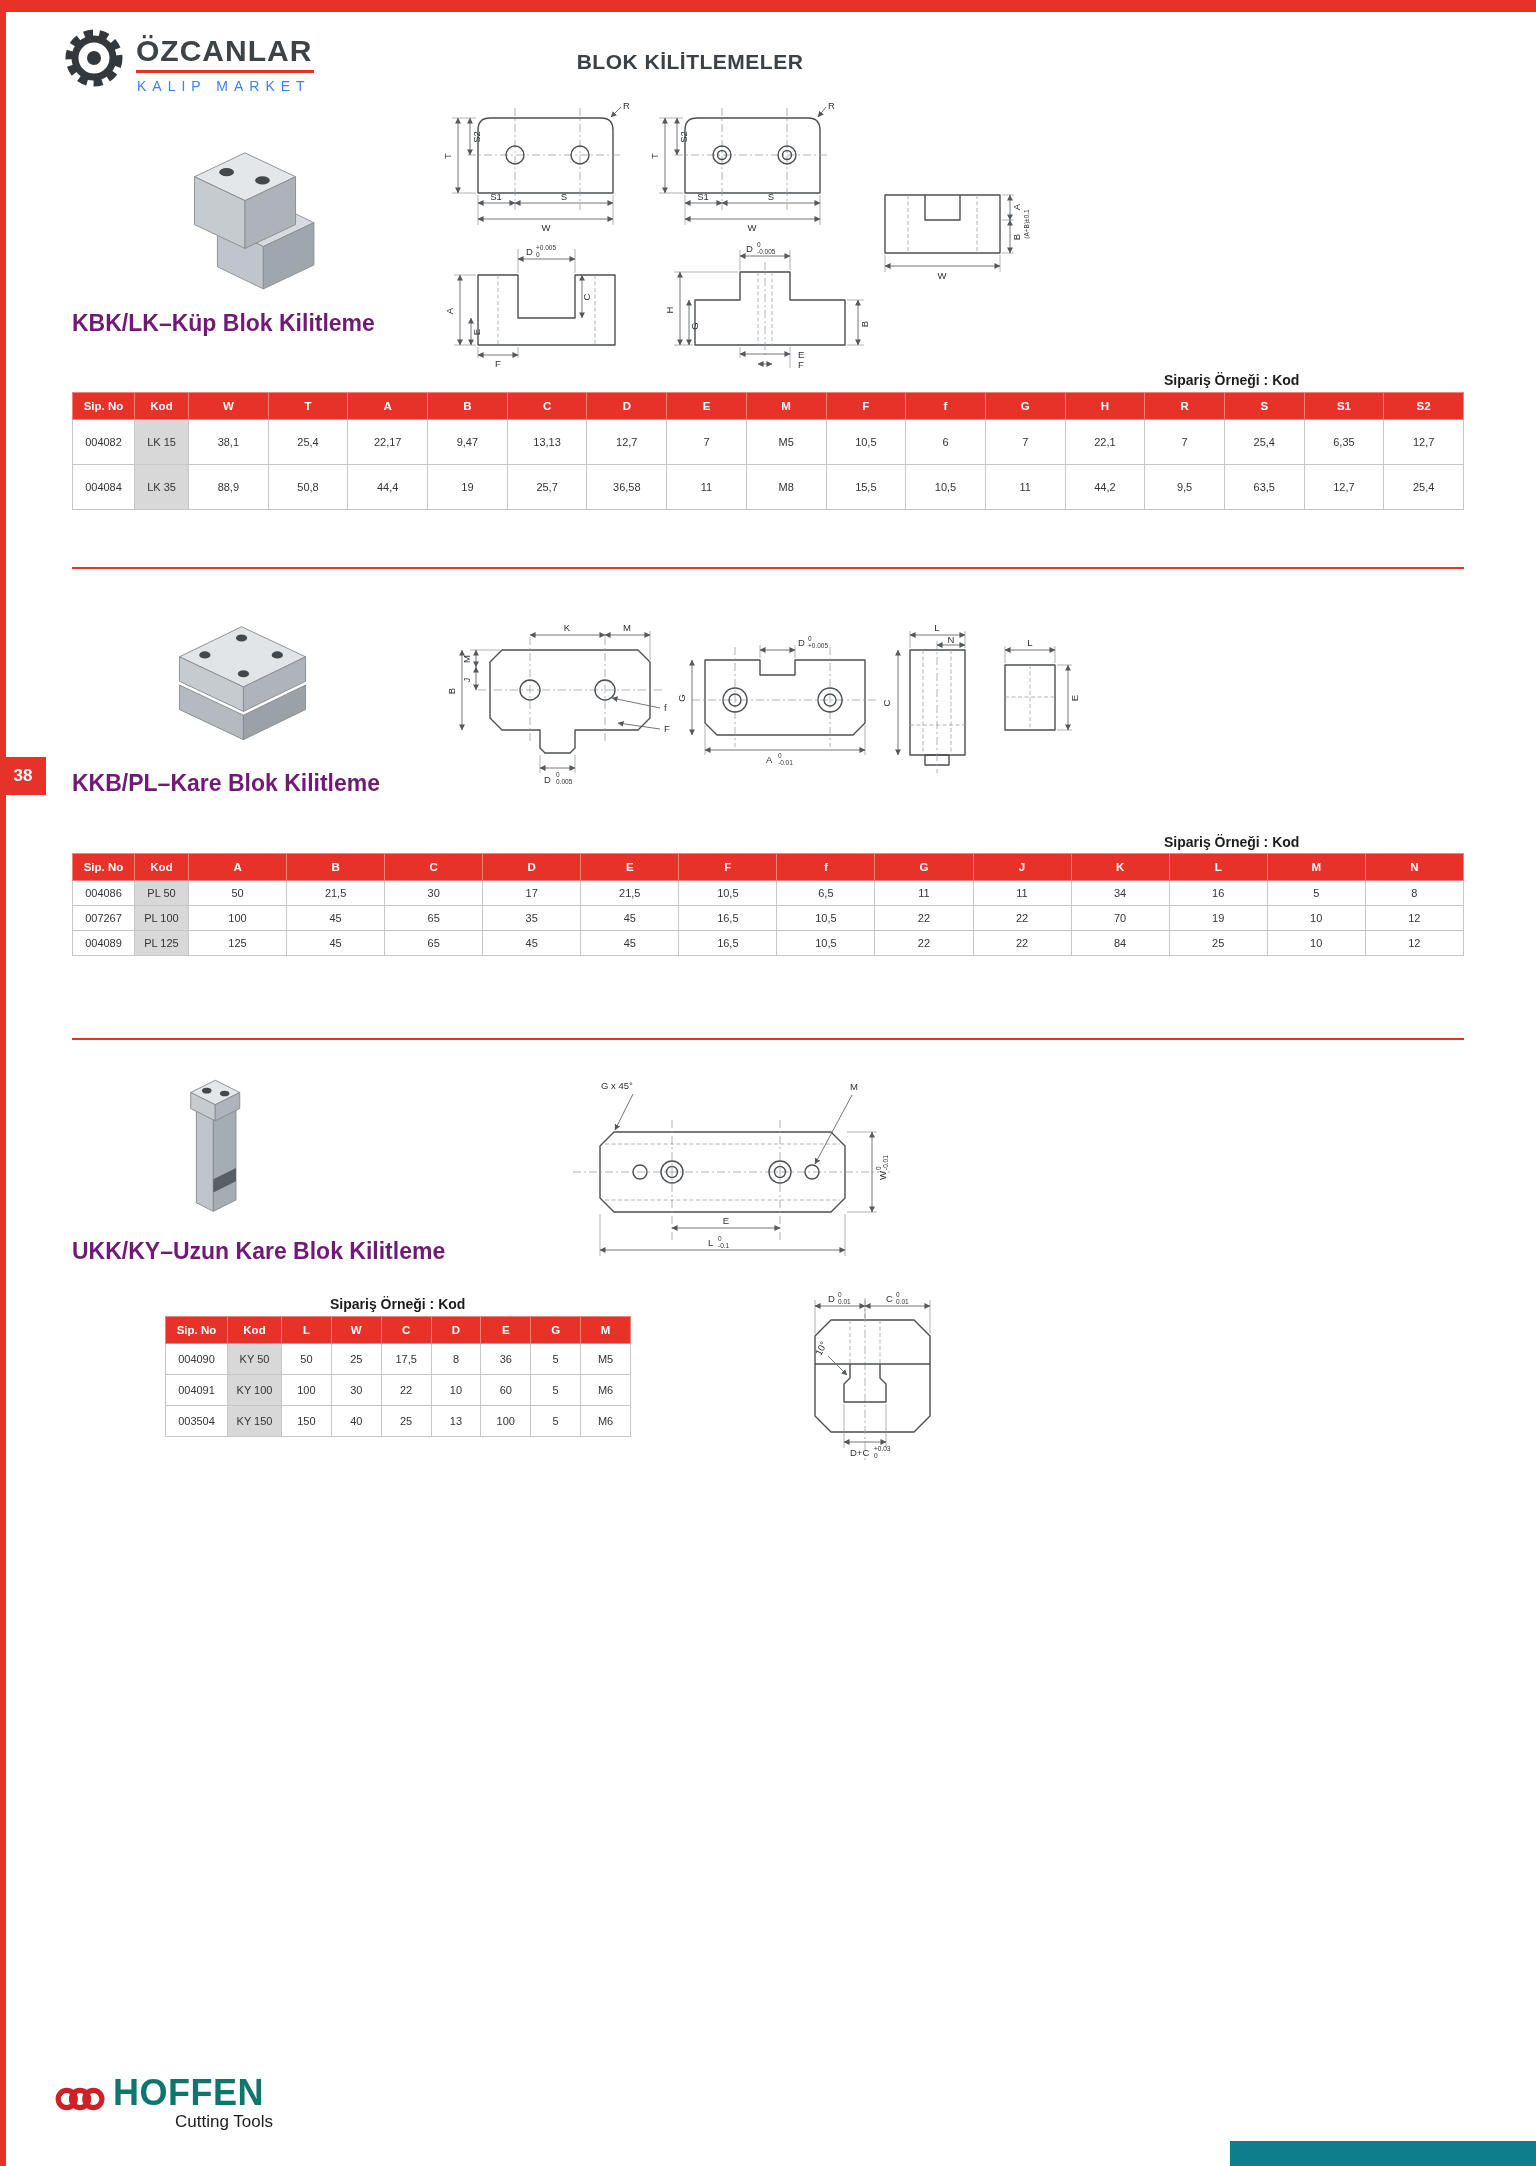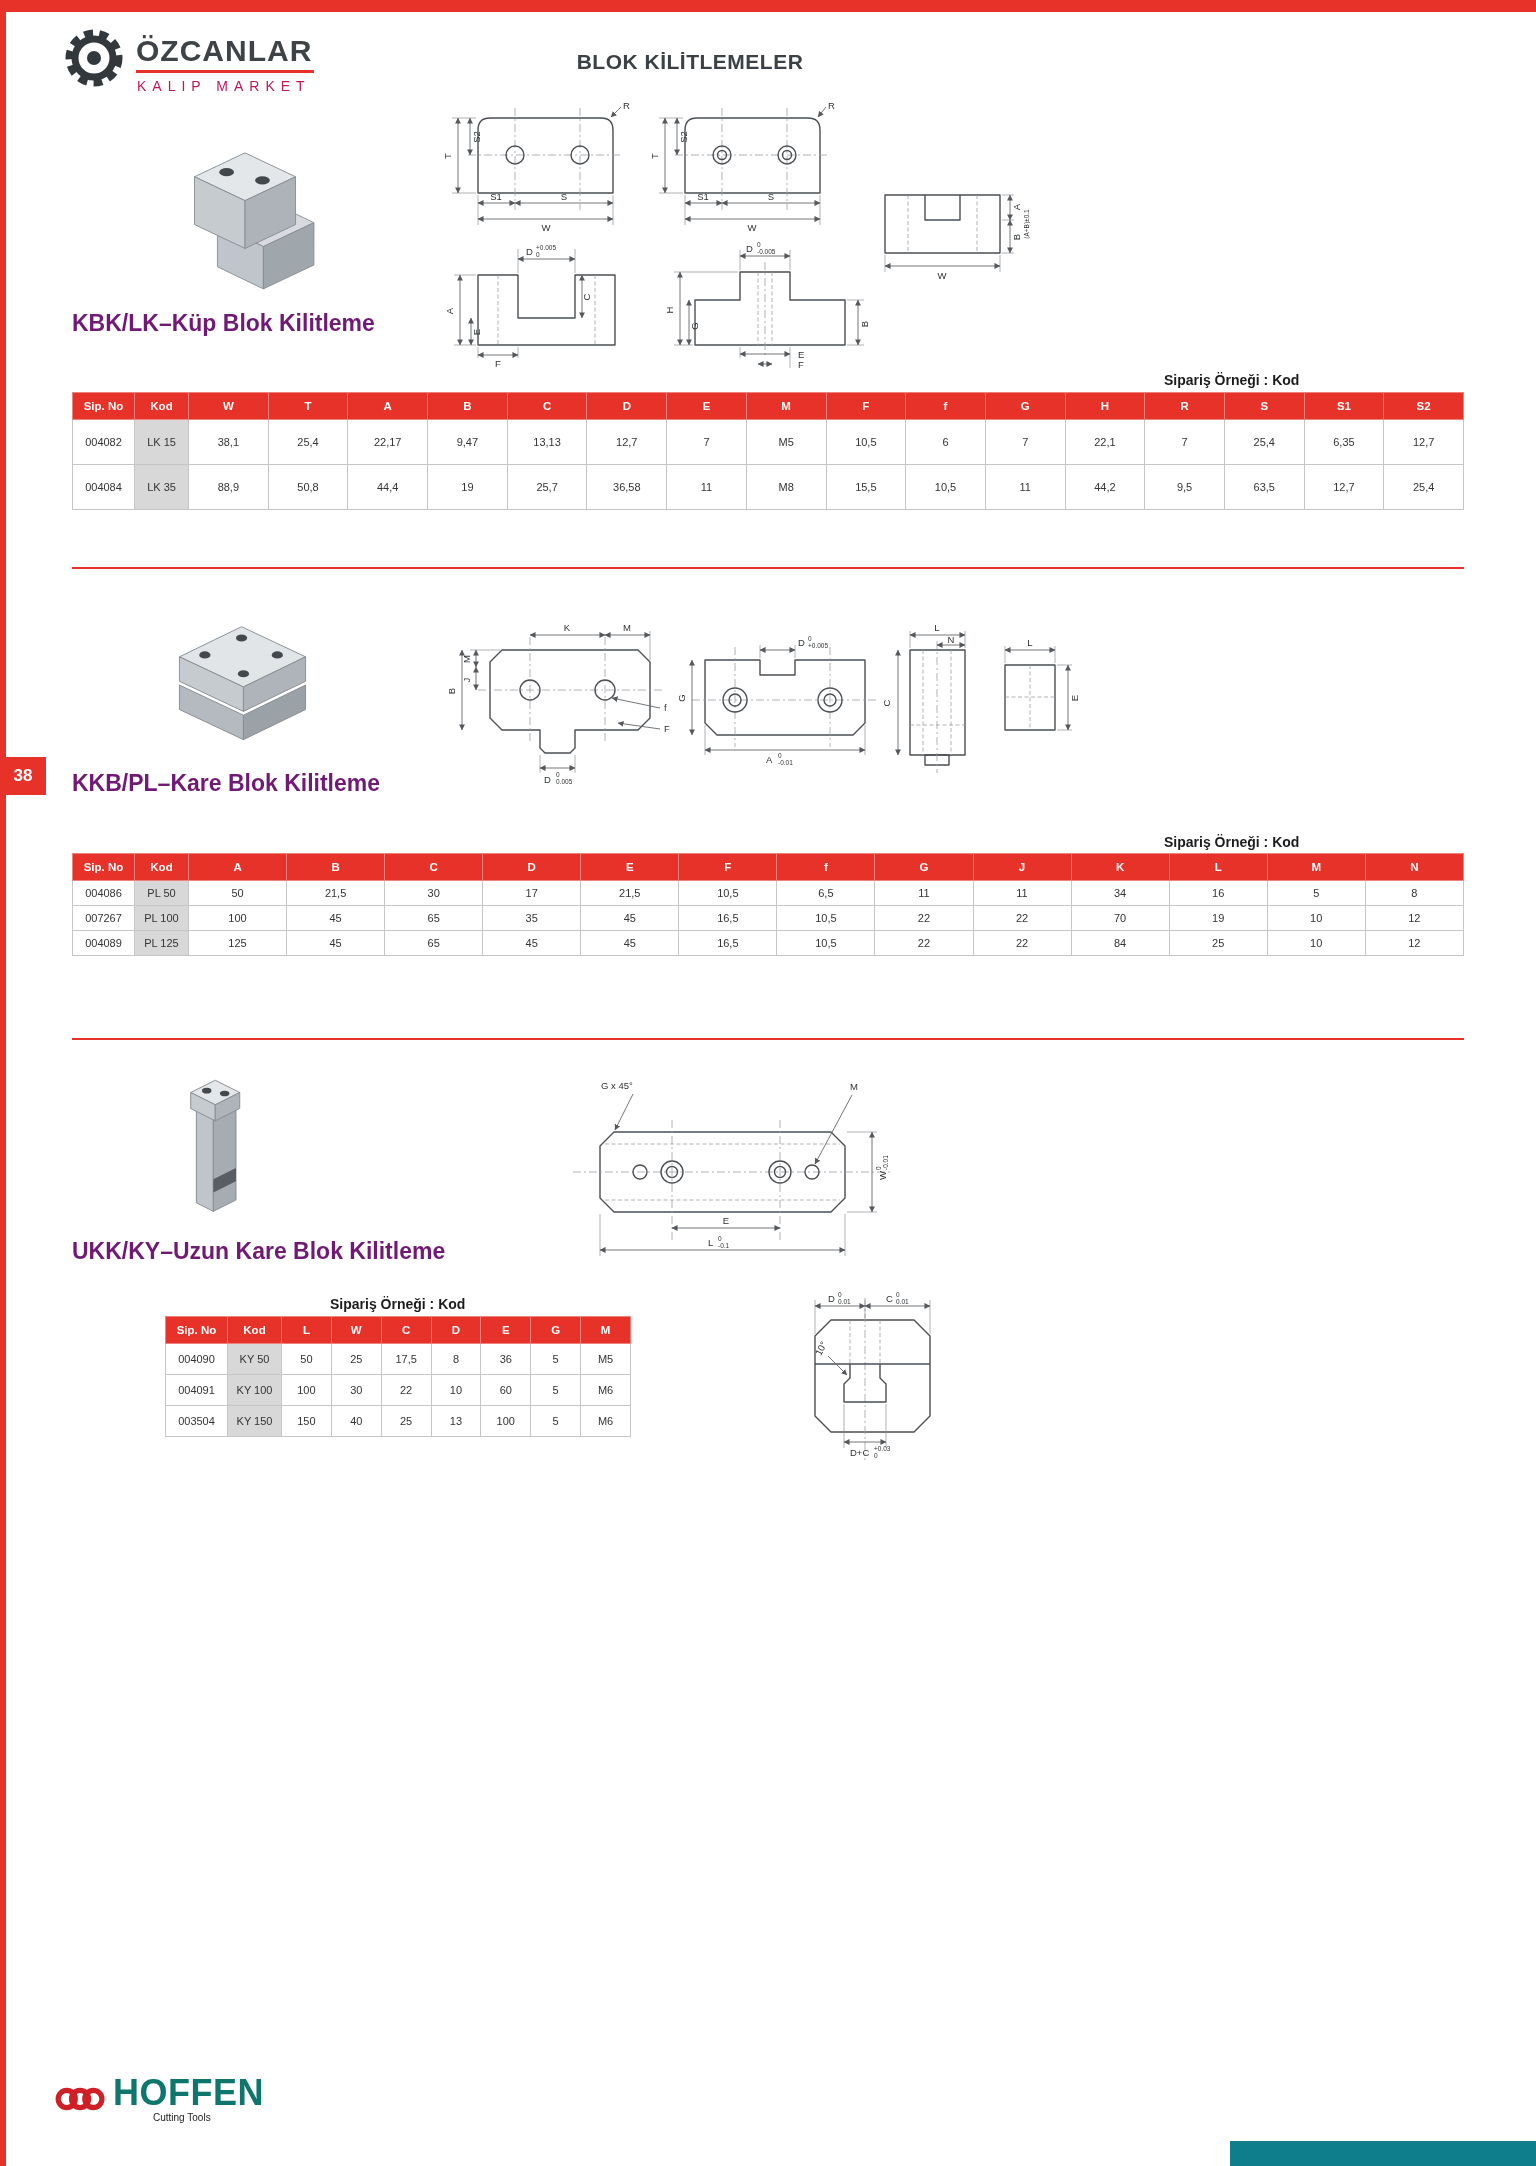--- a/index.html
+++ b/index.html
@@ -6,21 +6,21 @@
   html,body{background:#9a9a9a}
   body{font-family:"Liberation Sans",sans-serif}
   .page{position:relative;width:1536px;height:2166px;background:#fff;margin:0 auto;overflow:hidden}
   .abs{position:absolute}
   .topbar{left:0;top:0;width:1536px;height:12px;background:#e63229}
   .leftstrip{left:0;top:12px;width:6px;height:2154px;background:#e63229}
   .pagetab{left:0;top:757px;width:46px;height:38px;background:#e63229;color:#fff;
            font-size:17px;font-weight:bold;display:flex;align-items:center;justify-content:center}
   .brandname{left:136px;top:34px;font-size:30px;font-weight:bold;color:#3e4347;letter-spacing:1px}
   .brandline{left:136px;top:70px;width:178px;height:3px;background:#e63229}
-  .brandsub{left:137px;top:78px;font-size:14px;color:#be185d;letter-spacing:6px}
+  .brandsub{left:137px;top:78px;font-size:14px;color:#3b82f6;letter-spacing:6px}
   .pagetitle{left:480px;top:50px;width:420px;text-align:center;font-size:21px;font-weight:bold;color:#3c4145;letter-spacing:.5px}
   .sectitle{font-size:23px;font-weight:bold;color:#701a75}
   .note{font-size:14px;font-weight:bold;color:#1c1c1c;width:300px}
   .redline{height:2px;background:#e63229}
 
   table.datatable{position:absolute;border-collapse:collapse;table-layout:fixed;background:#fff}
   .datatable th{background:#e63229;color:#fff;font-weight:bold;font-size:11.5px;height:27px;
                 border:1px solid #ee837d;padding:0 2px}
   .datatable td{border:1px solid #c6c6c6;font-size:11px;color:#343434;text-align:center;padding:0 2px}
   .datatable td:nth-child(2){background:#d8d8d8}
@@ -35,21 +35,21 @@
   .cl{stroke:#9aa0a5;stroke-width:.8;stroke-dasharray:8 3 2 3;fill:none}
   .hid{stroke:#9aa0a5;stroke-width:.8;stroke-dasharray:4 2.5;fill:none}
   .dim{stroke:#63676b;stroke-width:.9;fill:none}
   .ext{stroke:#8c9094;stroke-width:.7}
   .ldr{stroke:#63676b;stroke-width:.9;fill:none}
   .dt{font-size:9.5px;fill:#2e3235}
   .tol{font-size:6.5px;fill:#2e3235}
   .mid{text-anchor:middle}
 
   .foot-name{font-size:36px;font-weight:bold;color:#0f766e;letter-spacing:.5px}
-  .foot-tag{font-size:10px;color:#1c1d1f;}
+  .foot-tag{font-size:17px;color:#1c1d1f;text-align:right}
   .tealbar{left:1230px;top:2141px;width:306px;height:25px;background:#0f7e8c}
 </style>
 </head>
 <body>
 
 <svg width="0" height="0" style="position:absolute">
   <defs>
     <marker id="ar" viewBox="0 0 10 10" refX="9.5" refY="5" markerWidth="6.5" markerHeight="6.5" orient="auto-start-reverse">
       <path d="M0,0L10,5L0,10Z" fill="#55595d"></path>
     </marker>

